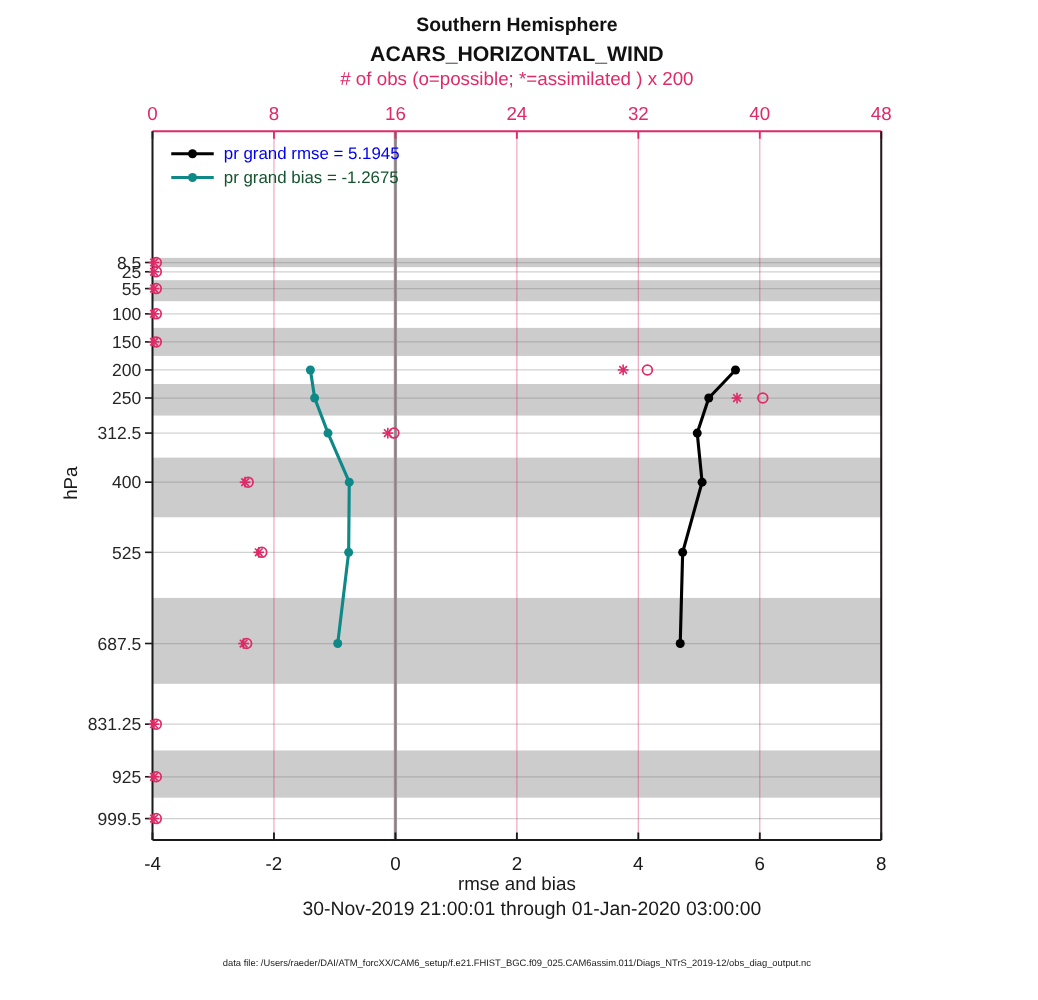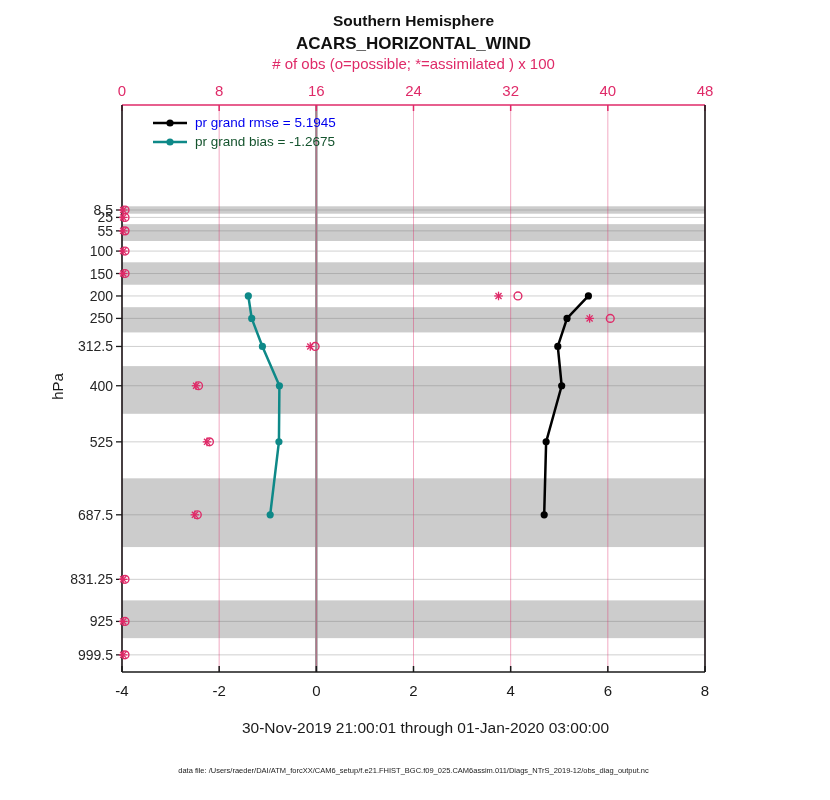--- a/index.html
+++ b/index.html
@@ -9,21 +9,21 @@
   .abs{position:absolute;}
   .ctr{left:0;width:827px;text-align:center;}
   .title1{top:12px;font-size:15.5px;font-weight:bold;color:#111;text-align:center;}
   .title2{top:34px;font-size:17px;font-weight:bold;color:#111;}
   .obs-label{top:55px;font-size:15px;}
   .xlabel{top:699px;font-size:15px;color:#1a1a1a;}
   .subtitle{top:719px;font-size:15.5px;color:#1a1a1a;padding-left:24px;}
   .footnote{top:766px;font-size:7.5px;color:#222;}
   .ylabel{left:44px;top:378px;font-size:15px;color:#1a1a1a;
           transform:rotate(-90deg);transform-origin:center;}
-  .legend{left:152px;top:113px;}
+  .legend{left:136px;top:113px;}
   .legend-row{display:flex;align-items:center;height:19px;}
   .legend-row svg{display:block;margin-right:7px;}
   .legend-label{font-size:13.5px;white-space:nowrap;}
   svg text{font-family:"Liberation Sans", sans-serif;}
 </style>
 </head>
 <body>
 
 <div class="fig">
 
@@ -226,35 +226,36 @@
       <circle cx="248.31666666666666" cy="295.96435" r="3.6" fill="#0e8988"></circle>
       <circle cx="251.7175" cy="318.40935" r="3.6" fill="#0e8988"></circle>
       <circle cx="262.40583333333336" cy="346.4656" r="3.6" fill="#0e8988"></circle>
       <circle cx="279.40999999999997" cy="385.74435" r="3.6" fill="#0e8988"></circle>
       <circle cx="278.9241666666667" cy="441.85685" r="3.6" fill="#0e8988"></circle>
       <circle cx="270.1791666666667" cy="514.8031000000001" r="3.6" fill="#0e8988"></circle>
     </svg>
 
   <div class="abs ctr title1">Southern Hemisphere</div>
   <div class="abs ctr title2">ACARS_HORIZONTAL_WIND</div>
-  <div class="abs ctr obs-label" id="obs-label" style="color: rgb(223, 42, 104);"># of obs (o=possible; *=assimilated ) x 100</div>
+  <div class="abs ctr obs-label" id="obs-label" style="color: rgb(223, 42, 104);"># of obs (o=possible; *=assimilated ) x 200</div>
 
   <div class="abs legend">
     <div class="legend-row">
       <svg width="36" height="10">
         <line x1="1" y1="5" x2="35" y2="5" stroke="#000000" stroke-width="2.4"></line>
         <circle cx="18" cy="5" r="3.6" fill="#000000"></circle>
       </svg>
       <span class="legend-label" id="legend-label-0" style="color: rgb(0, 0, 238);">pr grand rmse = 5.1945</span>
     </div>
     <div class="legend-row">
       <svg width="36" height="10">
         <line x1="1" y1="5" x2="35" y2="5" stroke="#0e8988" stroke-width="2.4"></line>
         <circle cx="18" cy="5" r="3.6" fill="#0e8988"></circle>
       </svg>
       <span class="legend-label" id="legend-label-1" style="color: #14532d;">pr grand bias = -1.2675</span>
     </div>
   </div>
 
   <div class="abs ylabel">hPa</div>
+  <div class="abs ctr xlabel">rmse and bias</div>
   <div class="abs ctr subtitle">30-Nov-2019 21:00:01 through 01-Jan-2020 03:00:00</div>
   <div class="abs ctr footnote">data file: /Users/raeder/DAI/ATM_forcXX/CAM6_setup/f.e21.FHIST_BGC.f09_025.CAM6assim.011/Diags_NTrS_2019-12/obs_diag_output.nc</div>
 </div>
 
 </body></html>

